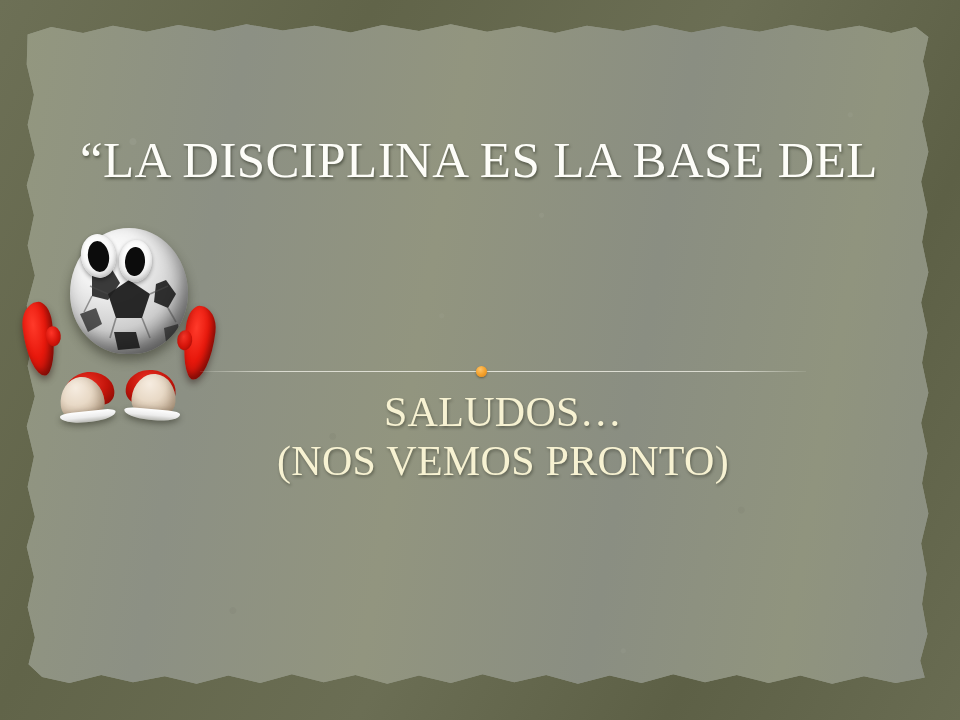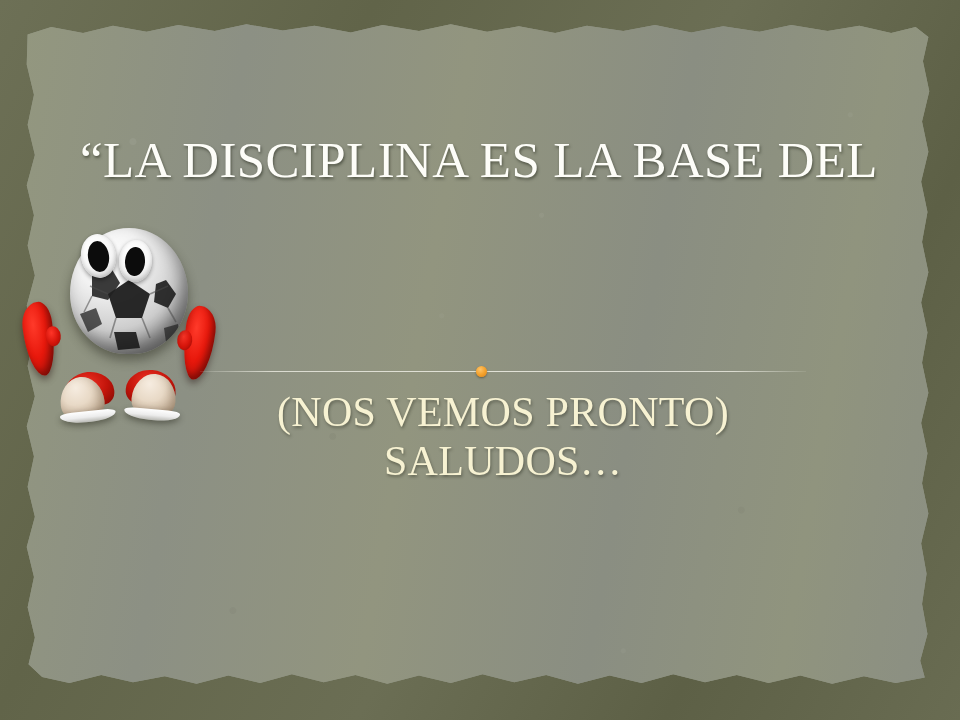--- a/index.html
+++ b/index.html
@@ -287,17 +287,17 @@
   <div class="title-block">
     <div class="title-line">“LA DISCIPLINA ES LA BASE DEL</div>
   </div>
 
   <div class="divider">
     <div class="rule"></div>
     <div class="dot"></div>
   </div>
 
   <div class="subtitle-block">
+    <div class="subtitle-line">SALUDOS…</div>
     <div class="subtitle-line">(NOS VEMOS PRONTO)</div>
-    <div class="subtitle-line">SALUDOS…</div>
   </div>
 
 </div>
 
 </body></html>

